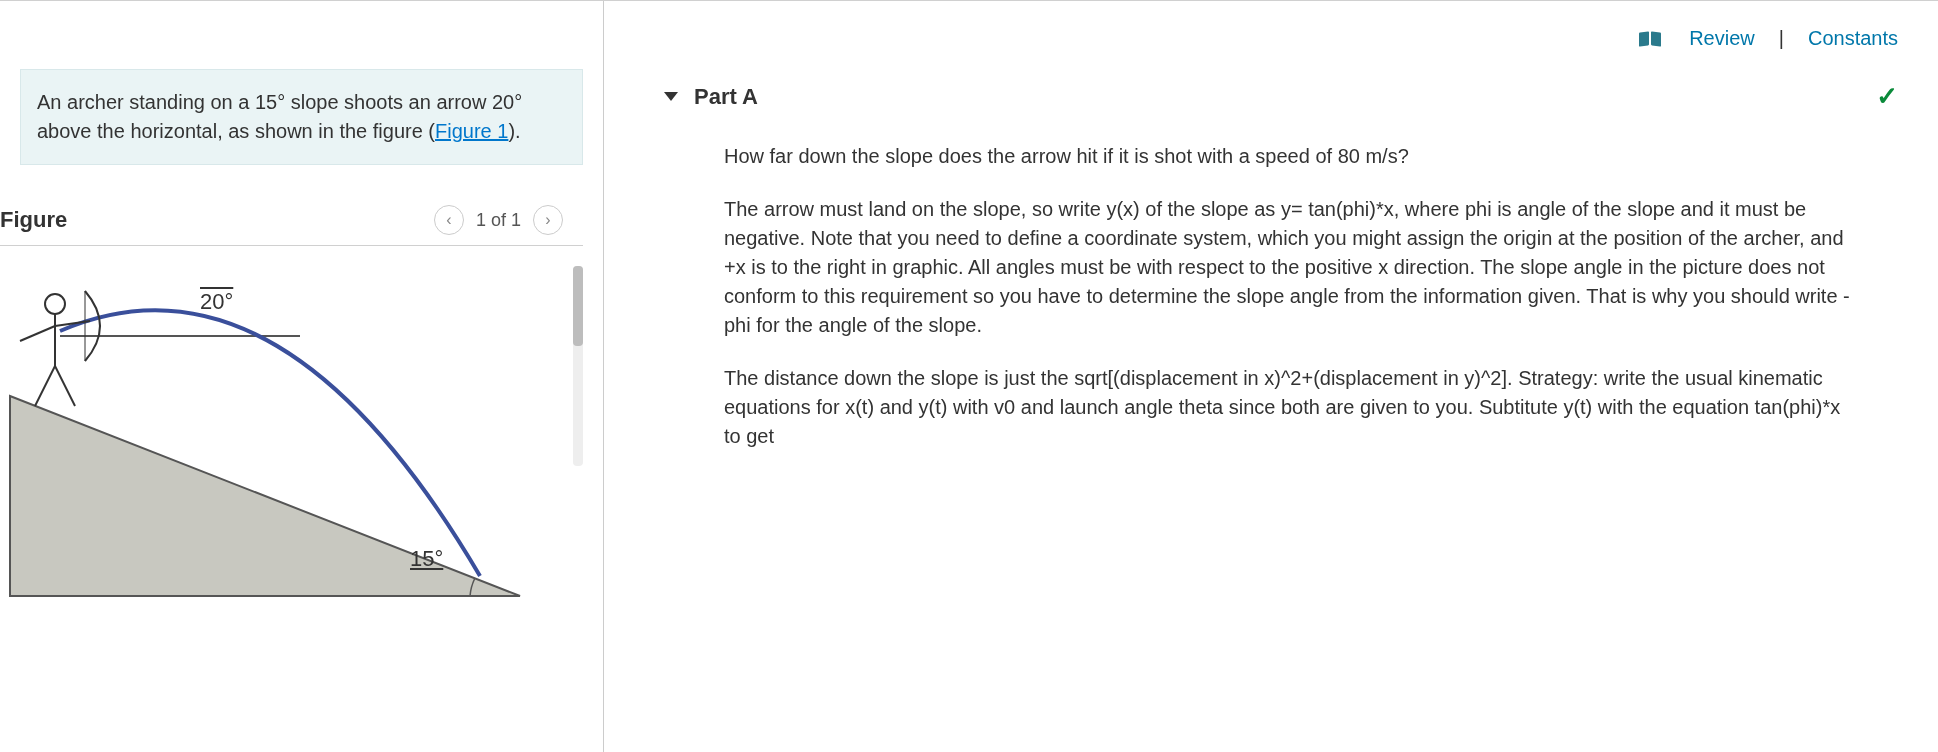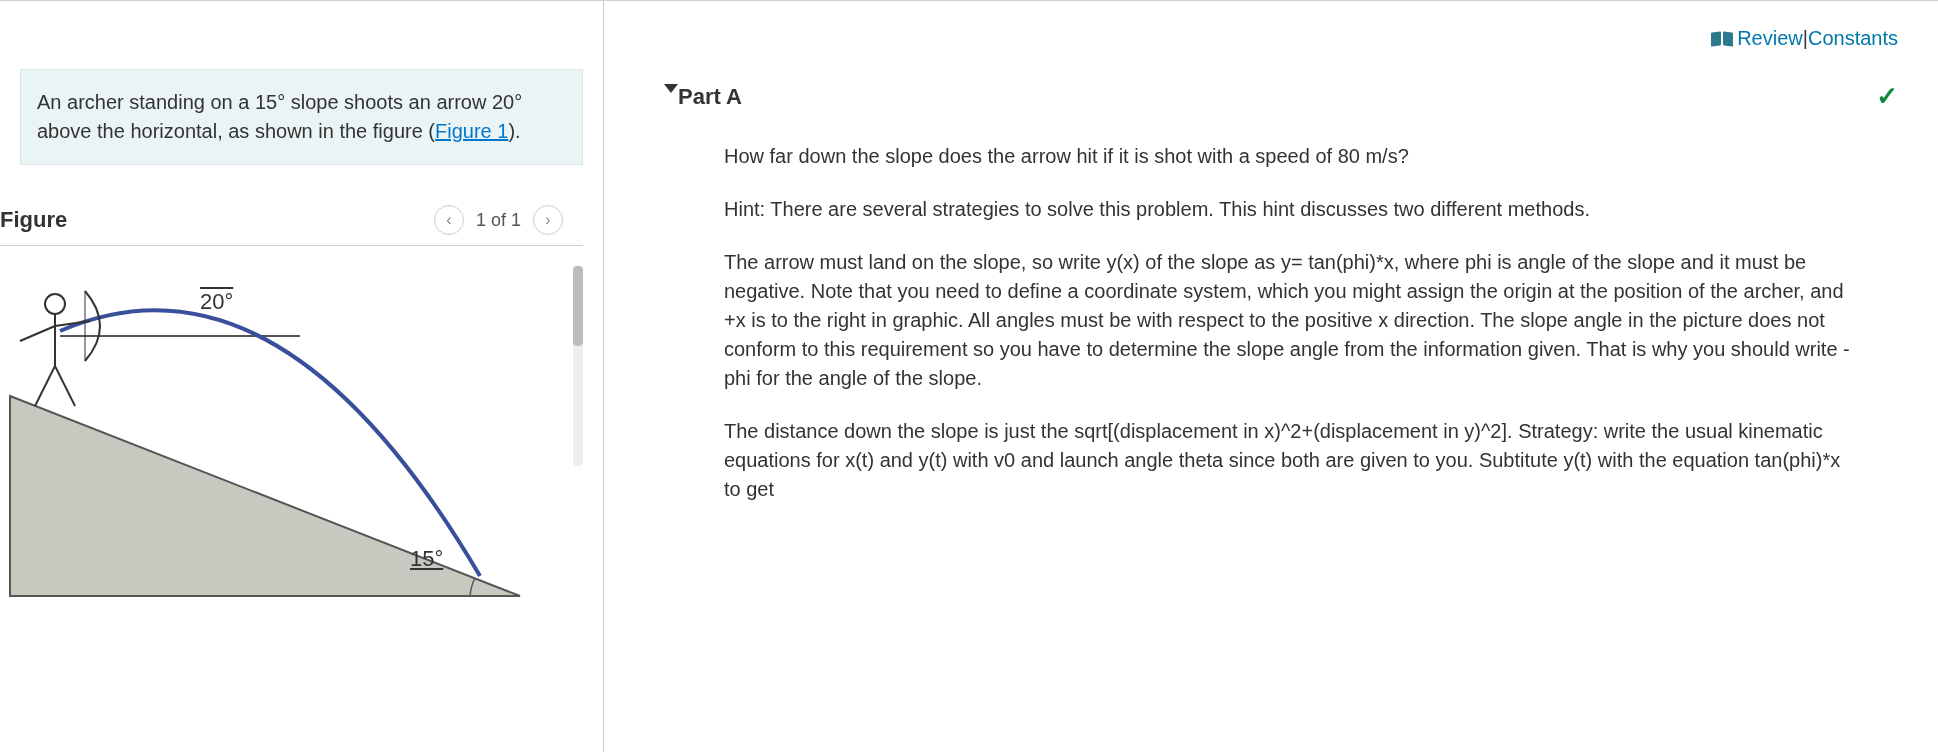--- a/index.html
+++ b/index.html
@@ -98,21 +98,21 @@
   .angle-label {
     position: absolute;
     font-size: 22px;
     color: #333;
   }
   .top-links {
     position: absolute;
     top: 26px; right: 40px;
     display: flex;
     align-items: center;
-    gap: 0;
+    gap: 24px;
     font-size: 20px;
   }
   .top-links a { color: #0077aa; text-decoration: none; }
   .book-icon {
     display: inline-block;
     width: 22px; height: 14px;
     position: relative;
     margin-right: 4px;
   }
   .book-icon::before, .book-icon::after {
@@ -125,22 +125,22 @@
   .book-icon::before { left: 0; transform: skewY(-8deg); }
   .book-icon::after  { right: 0; transform: skewY(8deg); }
   .part-header {
     display: flex;
     align-items: center;
     justify-content: space-between;
     margin: 60px 0 30px 0;
   }
   .part-header-left {
     display: flex;
-    align-items: flex-start;
-    gap: 0;
+    align-items: center;
+    gap: 16px;
   }
   .caret-down {
     width: 0; height: 0;
     border-left: 7px solid transparent;
     border-right: 7px solid transparent;
     border-top: 9px solid #333;
   }
   .part-title {
     font-size: 22px;
     font-weight: bold;
@@ -223,20 +223,19 @@
     <div class="part-header">
       <div class="part-header-left">
         <span class="caret-down"></span>
         <span class="part-title">Part A</span>
       </div>
       <span class="check-icon">✓</span>
     </div>
 
     <div class="content-block">
       <p>How far down the slope does the arrow hit if it is shot with a speed of 80 m/s?</p>
-      <p>Hint:  There are several strategies to solve this problem.  This hint discusses two different methods.</p>
       <p>The arrow must land on the slope, so write y(x) of the slope as y= tan(phi)*x, where phi is angle of the slope and it must be negative.  Note that you need to define a coordinate system, which you might assign the origin at the position of the archer, and +x is to the right in graphic.  All angles must be with respect to the positive x direction.  The slope angle in the picture does not conform to this requirement so you have to determine the slope angle from the information given.  That is why you should write -phi for the angle of the slope.</p>
       <p>The distance down the slope is just the sqrt[(displacement in x)^2+(displacement in y)^2].   Strategy: write the usual kinematic equations for x(t) and y(t) with v0 and launch angle theta since both are given to you.  Subtitute y(t) with the equation tan(phi)*x to get</p>
     </div>
 
   </div>
 
 </div>
 
 </body></html>

